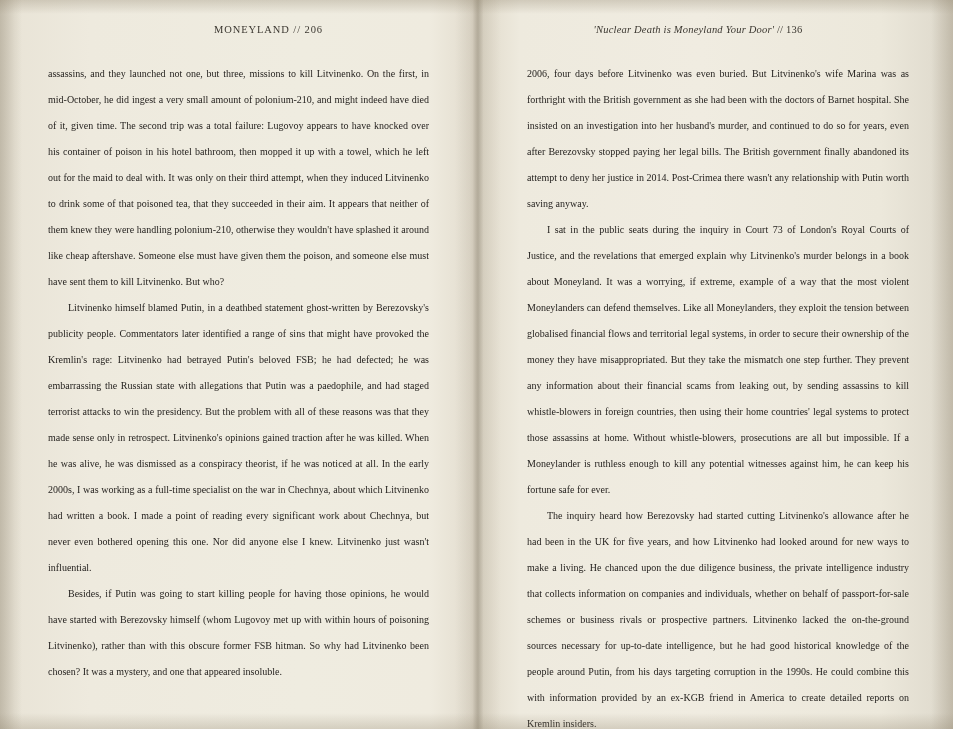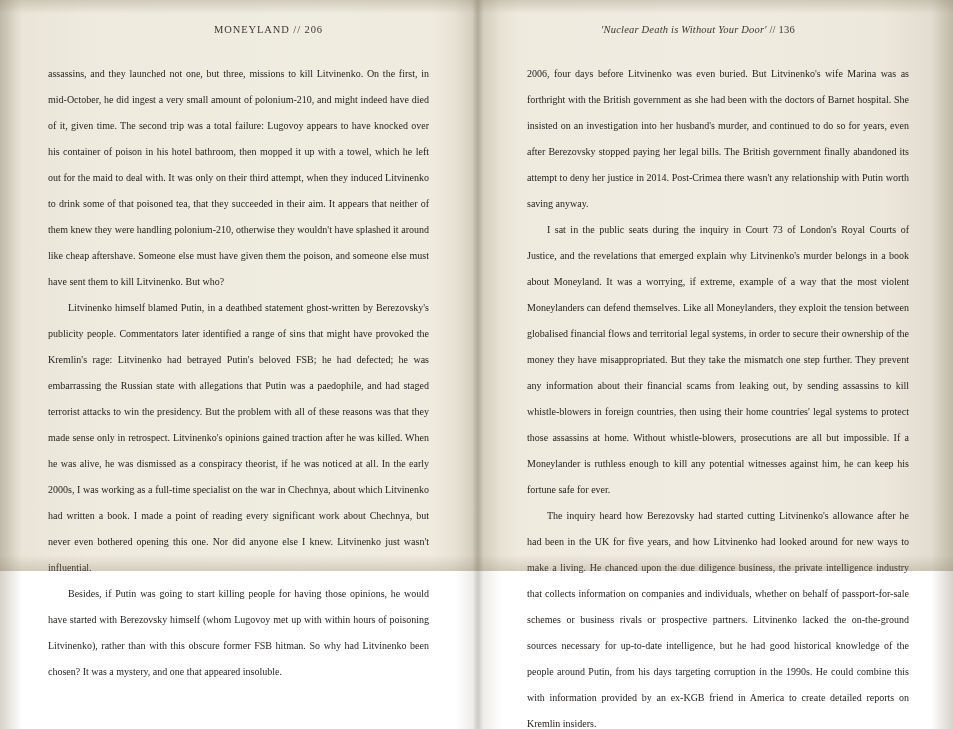--- a/index.html
+++ b/index.html
@@ -9,21 +9,21 @@
   }
   body {
     width: 953px;
     height: 729px;
     overflow: hidden;
     font-family: "Liberation Serif", serif;
   }
   .book-spread {
     position: relative;
     width: 953px;
-    height: 571px;
+    height: 729px;
     background: linear-gradient(
       to right,
       #ddd8cb 0px,
       #e9e4d7 14px,
       #eeeade 90px,
       #efece0 300px,
       #efebdf 430px,
       #e3ddcf 470px,
       #d8d1c1 477px,
       #e2dccd 484px,
@@ -138,21 +138,21 @@
     <div class="col">
       <p class="noindent">assassins, and they launched not one, but three, missions to kill Litvinenko. On the first, in mid-October, he did ingest a very small amount of polonium-210, and might indeed have died of it, given time. The second trip was a total failure: Lugovoy appears to have knocked over his container of poison in his hotel bathroom, then mopped it up with a towel, which he left out for the maid to deal with. It was only on their third attempt, when they induced Litvinenko to drink some of that poisoned tea, that they succeeded in their aim. It appears that neither of them knew they were handling polonium-210, otherwise they wouldn't have splashed it around like cheap aftershave. Someone else must have given them the poison, and someone else must have sent them to kill Litvinenko. But who?</p>
       <p>Litvinenko himself blamed Putin, in a deathbed statement ghost-written by Berezovsky's publicity people. Commentators later identified a range of sins that might have provoked the Kremlin's rage: Litvinenko had betrayed Putin's beloved FSB; he had defected; he was embarrassing the Russian state with allegations that Putin was a paedophile, and had staged terrorist attacks to win the presidency. But the problem with all of these reasons was that they made sense only in retrospect. Litvinenko's opinions gained traction after he was killed. When he was alive, he was dismissed as a conspiracy theorist, if he was noticed at all. In the early 2000s, I was working as a full-time specialist on the war in Chechnya, about which Litvinenko had written a book. I made a point of reading every significant work about Chechnya, but never even bothered opening this one. Nor did anyone else I knew. Litvinenko just wasn't influential.</p>
       <p>Besides, if Putin was going to start killing people for having those opinions, he would have started with Berezovsky himself (whom Lugovoy met up with within hours of poisoning Litvinenko), rather than with this obscure former FSB hitman. So why had Litvinenko been chosen? It was a mystery, and one that appeared insoluble.</p>
 
     </div>
   </div>
 
   <div class="page page-right">
     <div class="running-head running-head-right">
-      <span>'Nuclear Death is Without Your Door'</span><span class="pgnum"> // </span><span class="pgnum">136</span>
+      <span>'Nuclear Death is Moneyland Your Door'</span><span class="pgnum"> // </span><span class="pgnum">136</span>
     </div>
     <div class="col">
       <p class="noindent">2006, four days before Litvinenko was even buried. But Litvinenko's wife Marina was as forthright with the British government as she had been with the doctors of Barnet hospital. She insisted on an investigation into her husband's murder, and continued to do so for years, even after Berezovsky stopped paying her legal bills. The British government finally abandoned its attempt to deny her justice in 2014. Post-Crimea there wasn't any relationship with Putin worth saving anyway.</p>
       <p>I sat in the public seats during the inquiry in Court 73 of London's Royal Courts of Justice, and the revelations that emerged explain why Litvinenko's murder belongs in a book about Moneyland. It was a worrying, if extreme, example of a way that the most violent Moneylanders can defend themselves. Like all Moneylanders, they exploit the tension between globalised financial flows and territorial legal systems, in order to secure their ownership of the money they have misappropriated. But they take the mismatch one step further. They prevent any information about their financial scams from leaking out, by sending assassins to kill whistle-blowers in foreign countries, then using their home countries' legal systems to protect those assassins at home. Without whistle-blowers, prosecutions are all but impossible. If a Moneylander is ruthless enough to kill any potential witnesses against him, he can keep his fortune safe for ever.</p>
       <p>The inquiry heard how Berezovsky had started cutting Litvinenko's allowance after he had been in the UK for five years, and how Litvinenko had looked around for new ways to make a living. He chanced upon the due diligence business, the private intelligence industry that collects information on companies and individuals, whether on behalf of passport-for-sale schemes or business rivals or prospective partners. Litvinenko lacked the on-the-ground sources necessary for up-to-date intelligence, but he had good historical knowledge of the people around Putin, from his days targeting corruption in the 1990s. He could combine this with information provided by an ex-KGB friend in America to create detailed reports on Kremlin insiders.</p>
 
     </div>
   </div>
 
   <div class="gutter-shadow"></div>

